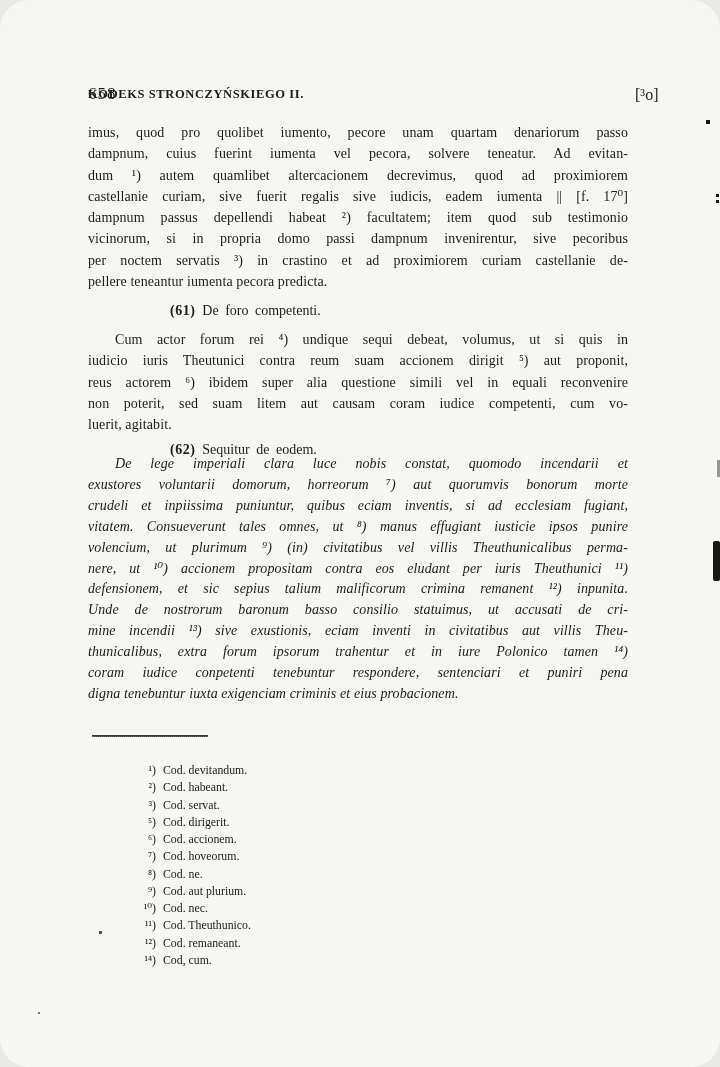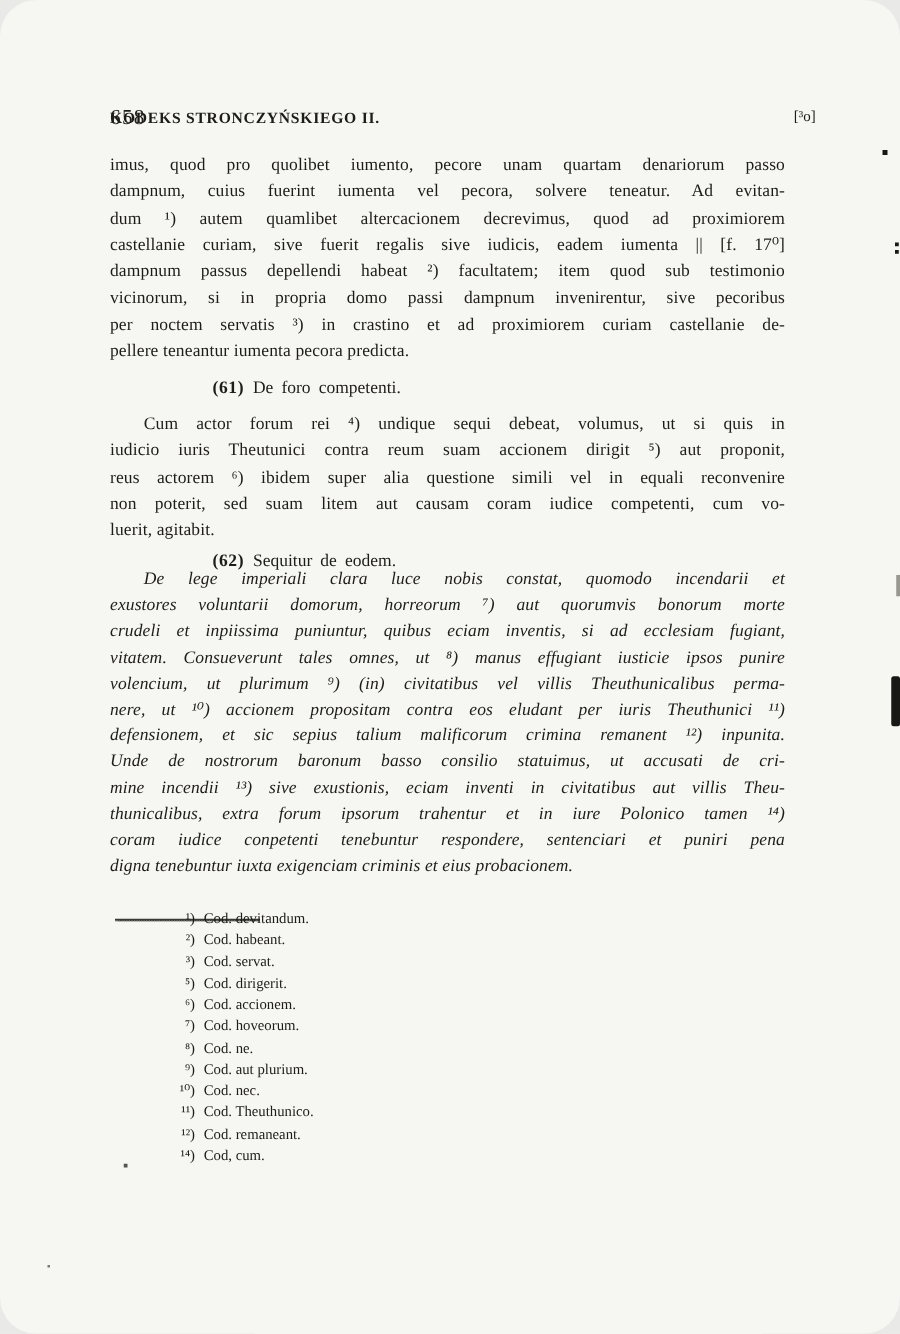--- a/index.html
+++ b/index.html
@@ -9,21 +9,21 @@
     font-family:"Liberation Serif","DejaVu Serif",serif;
     color:#1d1c19;
     border-radius:29px;
   }
   .content{position:absolute;left:88px;width:540px;}
   
   .header{top:84px;height:20px;}
   .pagenum{position:absolute;left:0;top:0;font-size:17px;letter-spacing:1px;}
   .runtitle{position:absolute;left:0;right:0;top:3px;text-align:left;
     font-size:12.5px;font-weight:bold;letter-spacing:0.6px;}
-  .foliomark{position:absolute;left:547px;top:2px;font-size:12px;}
+  .foliomark{position:absolute;left:547px;top:2px;font-size:16px;}
   
   .bodypara{font-size:14px;letter-spacing:0.1px;}
   .jline{line-height:21.3px;text-align:justify;text-align-last:justify;white-space:normal;}
   .jline.last{text-align:left;text-align-last:left;}
   .jline.ind{text-indent:27px;}
   .p3 .jline{line-height:20.9px;}
   .heading{font-size:14px;padding-left:82px;}
   .heading .hnum{font-weight:bold;letter-spacing:0.5px;}
   .heading .htitle{margin-left:7px;word-spacing:3px;}
   
@@ -91,21 +91,21 @@
       <div class="jline">defensionem, et sic sepius talium malificorum crimina remanent ¹²) inpunita.</div>
       <div class="jline">Unde de nostrorum baronum basso consilio statuimus, ut accusati de cri-</div>
       <div class="jline">mine incendii ¹³) sive exustionis, eciam inventi in civitatibus aut villis Theu-</div>
       <div class="jline">thunicalibus, extra forum ipsorum trahentur et in iure Polonico tamen ¹⁴)</div>
       <div class="jline">coram iudice conpetenti tenebuntur respondere, sentenciari et puniri pena</div>
       <div class="jline last">digna tenebuntur iuxta exigenciam criminis et eius probacionem.</div>
     </div>
 
   <div class="fnrule"></div>
 
-  <div class="content footnotes" style="top:726px;">
+  <div class="content footnotes" style="top:762px;">
       <div class="fnrow"><span class="fn-marker">¹)</span><span class="fn-text">Cod. devitandum.</span></div>
       <div class="fnrow"><span class="fn-marker">²)</span><span class="fn-text">Cod. habeant.</span></div>
       <div class="fnrow"><span class="fn-marker">³)</span><span class="fn-text">Cod. servat.</span></div>
       <div class="fnrow"><span class="fn-marker">⁵)</span><span class="fn-text">Cod. dirigerit.</span></div>
       <div class="fnrow"><span class="fn-marker">⁶)</span><span class="fn-text">Cod. accionem.</span></div>
       <div class="fnrow"><span class="fn-marker">⁷)</span><span class="fn-text">Cod. hoveorum.</span></div>
       <div class="fnrow"><span class="fn-marker">⁸)</span><span class="fn-text">Cod. ne.</span></div>
       <div class="fnrow"><span class="fn-marker">⁹)</span><span class="fn-text">Cod. aut plurium.</span></div>
       <div class="fnrow"><span class="fn-marker">¹⁰)</span><span class="fn-text">Cod. nec.</span></div>
       <div class="fnrow"><span class="fn-marker">¹¹)</span><span class="fn-text">Cod. Theuthunico.</span></div>

